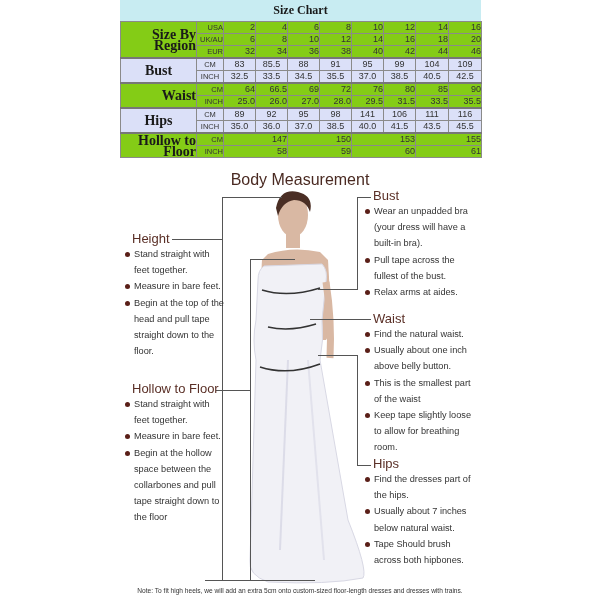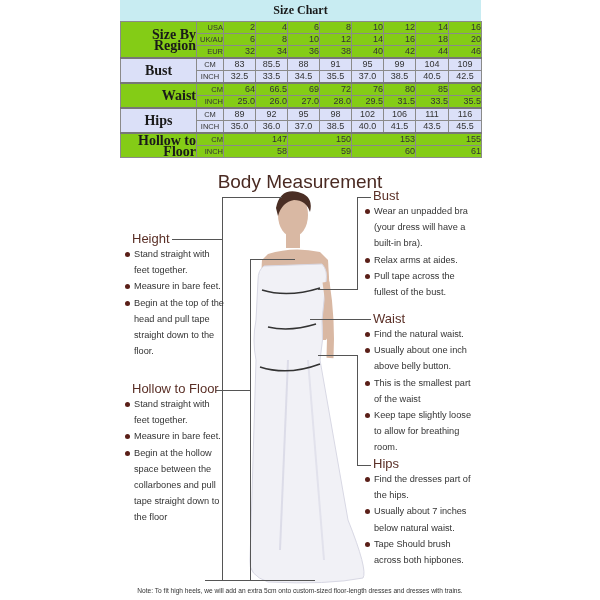--- a/index.html
+++ b/index.html
@@ -6,21 +6,21 @@
   body { width:600px; height:600px; position:relative; overflow:hidden; font-family:"Liberation Sans", sans-serif; }
   .chart { position:absolute; left:120px; top:0; width:361px; }
   .title-bar { height:21px; background:#c8ecf2; text-align:center; font-family:"Liberation Serif", serif; font-weight:bold; font-size:12px; line-height:21px; color:#1a1a1a; }
   table.sz { border-collapse:collapse; width:361px; table-layout:fixed; }
   table.sz td { border:1px solid #8a8a8a; padding:0; height:11px; font-size:9px; line-height:11px; text-align:center; color:#333; }
   table.sz td.unit { font-size:7.5px; }
   table.sz td.label { font-family:"Liberation Serif", serif; font-weight:bold; font-size:14px; color:#1a1a1a; }
   tbody.cream td { background:#84cc16;text-align:right; }
   tbody.lav td { background:#dbe0f8; }
   tbody.grp { border-top:2px solid #777; }
-  .section-title { position:absolute; left:0; width:600px; top:171px; text-align:center; font-size:19px; color:#4a2a22; }
+  .section-title { position:absolute; left:0; width:600px; top:171px; text-align:center; font-size:16px; color:#4a2a22; }
   .heading { position:absolute; font-size:13px; color:#5a2f26; white-space:nowrap; }
   .bullets { position:absolute; margin:0; padding:0; list-style:none; font-size:9.2px; color:#333; line-height:16.2px; }
   .bullets li { position:relative; padding-left:10px; }
   .bullets li::before { content:""; position:absolute; left:1px; top:6px; width:5px; height:5px; border-radius:50%; background:#5a1f18; }
   .line { position:absolute; background:#555; }
   .note { position:absolute; left:0; width:600px; top:587px; text-align:center; font-size:6.6px; color:#333; }
   .figure { position:absolute; left:228px; top:190px; width:150px; height:395px; }
 </style>
 </head>
 <body>
@@ -127,21 +127,21 @@
       </tr>
     </tbody>
     <tbody class="lav grp">
       <tr>
         <td class="label" rowspan="2">Hips</td>
         <td class="unit">CM</td>
         <td>89</td>
         <td>92</td>
         <td>95</td>
         <td>98</td>
-        <td>102</td>
+        <td>141</td>
         <td>106</td>
         <td>111</td>
         <td>116</td>
       </tr>
       <tr>
         <td class="unit">INCH</td>
         <td>35.0</td>
         <td>36.0</td>
         <td>37.0</td>
         <td>38.5</td>
@@ -212,22 +212,22 @@
 <div class="heading" style="left:132px;top:381px;">Hollow to Floor</div>
 <ul class="bullets" style="left:124px;top:396px;width:100px;">
   <li>Stand straight with feet together.</li>
   <li>Measure in bare feet.</li>
   <li>Begin at the hollow space between the collarbones and pull tape straight down to the floor</li>
 </ul>
 
 <div class="heading" style="left:373px;top:188px;">Bust</div>
 <ul class="bullets" style="left:364px;top:203px;width:110px;">
   <li>Wear an unpadded bra (your dress will have a built-in bra).</li>
+  <li>Pull tape across the fullest of the bust.</li>
   <li>Relax arms at aides.</li>
-  <li>Pull tape across the fullest of the bust.</li>
 </ul>
 
 <div class="heading" style="left:373px;top:311px;">Waist</div>
 <ul class="bullets" style="left:364px;top:326px;width:112px;">
   <li>Find the natural waist.</li>
   <li>Usually about one inch above belly button.</li>
   <li>This is the smallest part of the waist</li>
   <li>Keep tape slightly loose to allow for breathing room.</li>
 </ul>
 

